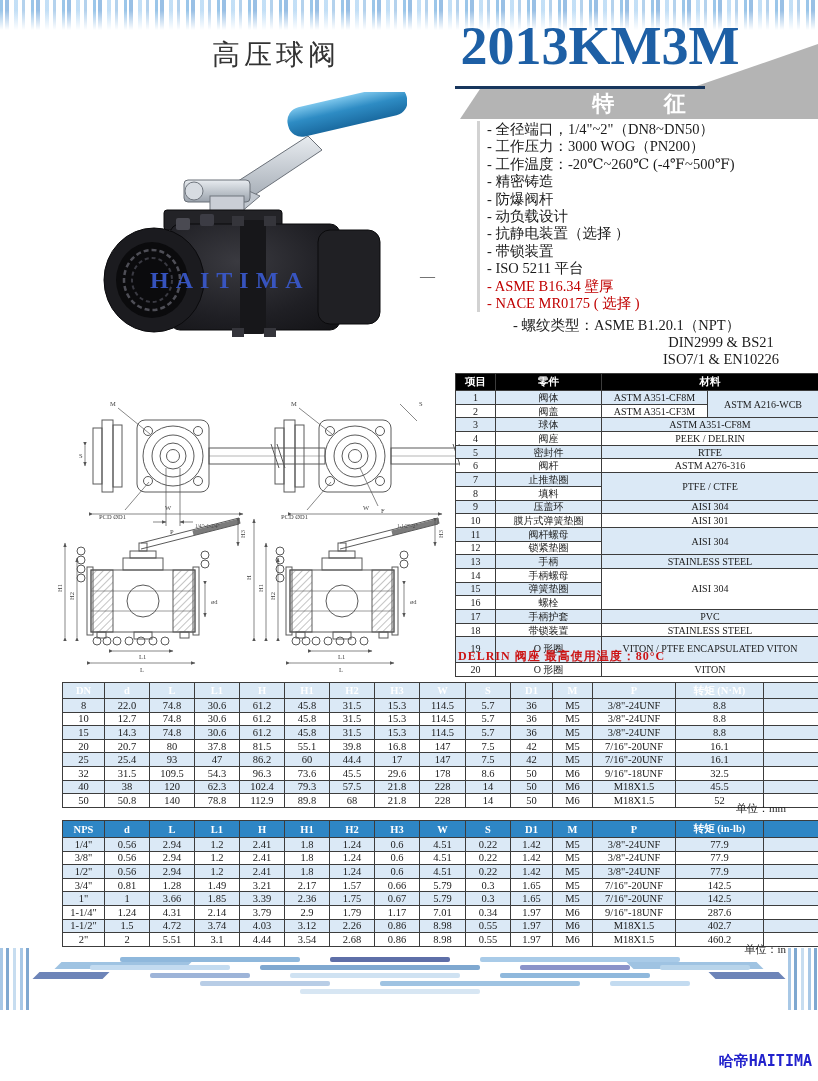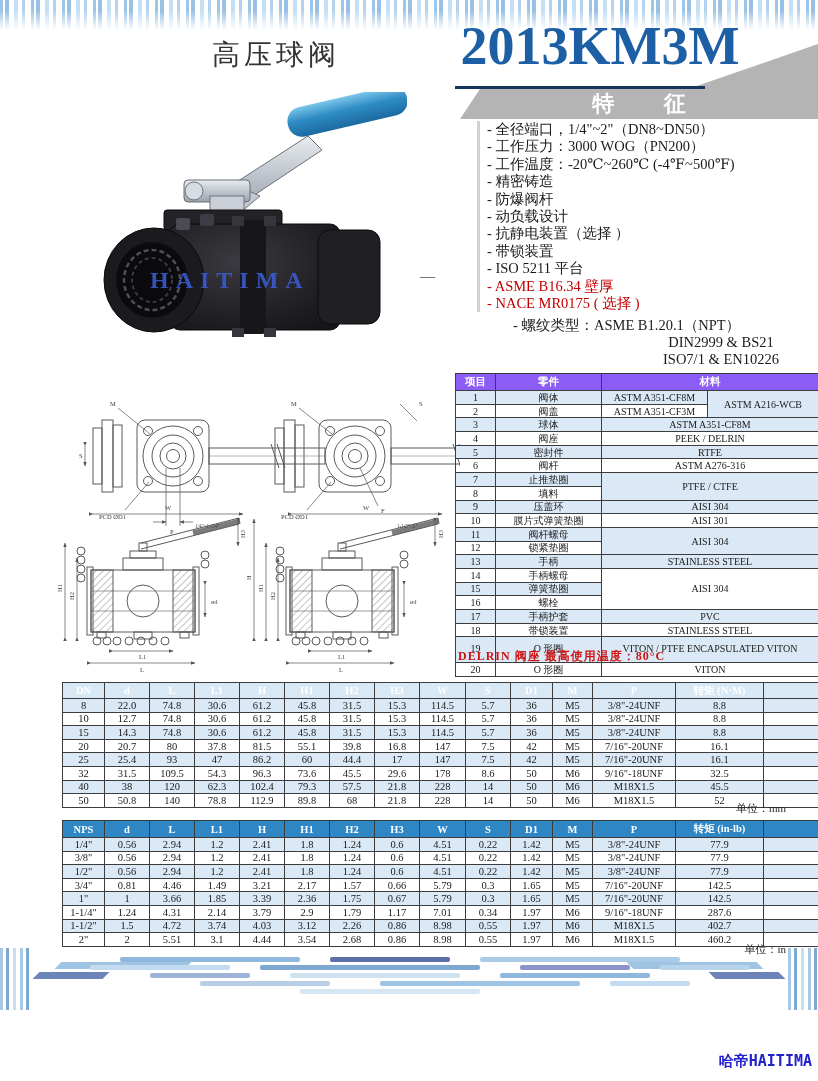--- a/index.html
+++ b/index.html
@@ -42,21 +42,21 @@
   #photo{left:92px;top:92px;}
   .wm{font-family:"Liberation Serif",serif;font-weight:bold;letter-spacing:7px;}
 
   
   table{border-collapse:collapse;table-layout:fixed;}
   td,th{border:1px solid #3c3c3c;text-align:center;padding:0;overflow:hidden;
         white-space:nowrap;font-weight:normal;}
 
   
   #parts{left:455px;top:373px;width:363px;font-size:10px;}
-  #parts th{background:#8b5cf6;color:#fff;font-weight:bold;height:16px;font-size:10.5px;margin-left:46px;}
+  #parts th{background:#000000;color:#fff;font-weight:bold;height:16px;font-size:10.5px;margin-left:46px;}
   #parts td{height:12.7px;line-height:1.1;}
   #parts tbody tr:nth-child(odd) td{background:#dbe9f6;}
   #parts tr.tall td{height:25px;white-space:normal;line-height:1.08;}
   #parts-note{left:458px;top:648px;color:#cc1414;font-size:12px;font-weight:bold;
     letter-spacing:1px;white-space:nowrap;}
 
   
   .dimtab{width:756px;font-size:10.5px;}
   .dimtab td{height:12.6px;line-height:1.05;}
   .dimtab tbody tr:nth-child(odd) td{background:#dbe9f6;}
@@ -680,21 +680,21 @@
           <td>0.22</td>
           <td>1.42</td>
           <td>M5</td>
           <td>3/8"-24UNF</td>
           <td>77.9</td>
           <td></td>
         </tr>
         <tr>
           <td>3/4"</td>
           <td>0.81</td>
-          <td>4.46</td>
+          <td>1.28</td>
           <td>1.49</td>
           <td>3.21</td>
           <td>2.17</td>
           <td>1.57</td>
           <td>0.66</td>
           <td>5.79</td>
           <td>0.3</td>
           <td>1.65</td>
           <td>M5</td>
           <td>7/16"-20UNF</td>

